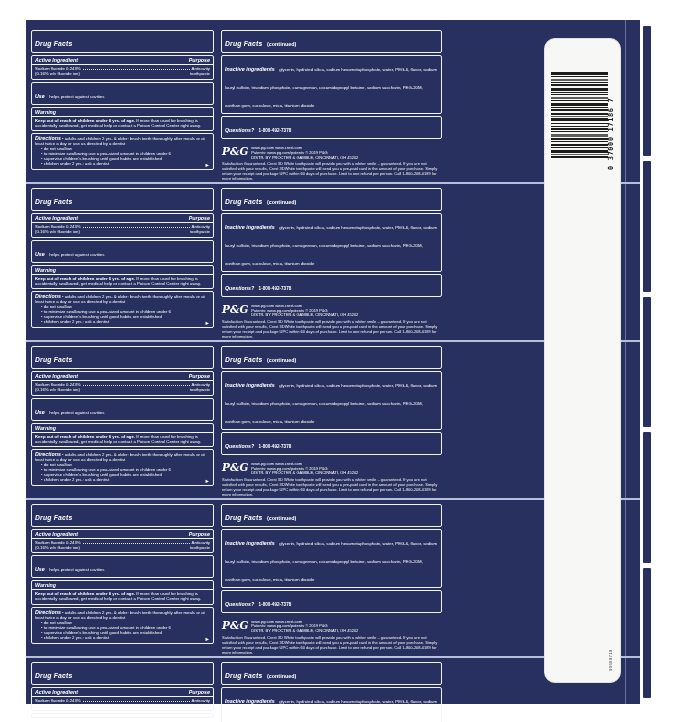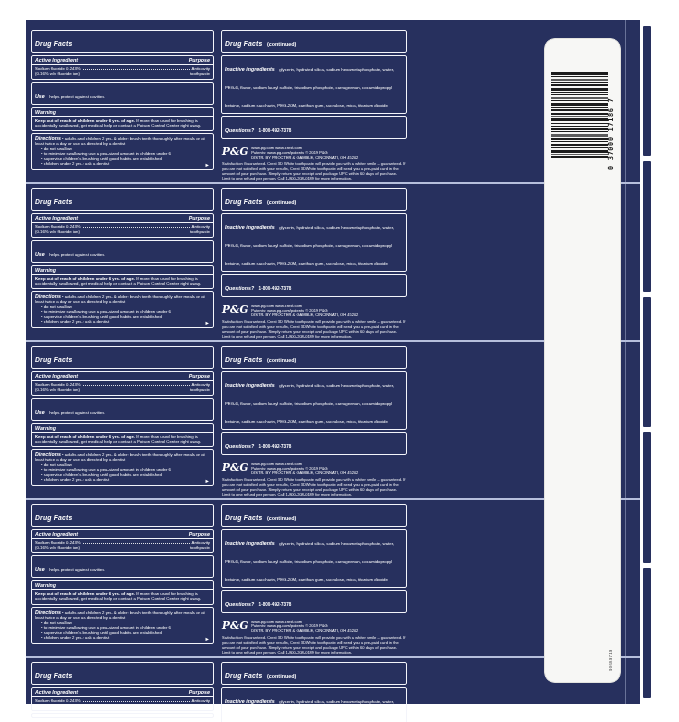--- a/index.html
+++ b/index.html
@@ -6,21 +6,21 @@
   body{width:679px;height:722px;background:#ffffff;position:relative;overflow:hidden;
        font-family:"Liberation Sans",sans-serif;}
   .package{position:absolute;left:26px;top:20px;width:614px;height:684px;background:#27305e;}
   .fold-v{position:absolute;left:599px;top:0;width:1px;height:100%;background:rgba(186,195,223,.45);z-index:1;}
   .panels{position:absolute;left:0;top:0;width:100%;height:100%;box-sizing:border-box;
           padding:6px 0 8px 0;display:flex;flex-direction:column;z-index:2;}
   .panel{flex:1;position:relative;box-sizing:border-box;padding:4px 0 0 5px;}
   .panel:not(:last-child){border-bottom:2px solid #b6bfdc;}
   .cols{display:flex;gap:7px;}
   .col-left{width:183px;flex:none;}
-  .col-right{width:186px;flex:none;}
+  .col-right{width:221px;flex:none;}
   .dfbox{border:1px solid #f3f4fa;border-radius:2px;padding:1px 3px 2px;margin-bottom:2px;color:#ffffff;}
   .df-title{font-size:6.8px;font-weight:bold;font-style:italic;letter-spacing:.2px;}
   .cont{font-size:5.4px;font-weight:bold;}
   .sec-h{font-size:5.3px;font-weight:bold;font-style:italic;}
   .body{font-size:4.3px;line-height:1.18;}
   .ai-head{display:flex;justify-content:space-between;border-bottom:1px solid #f3f4fa;
            margin:0 -3px 1px;padding:0 3px 1px;}
   .ai-row{display:flex;align-items:flex-end;font-size:4.3px;line-height:1.25;}
   .leader{flex:1;border-bottom:1px dotted rgba(255,255,255,.85);margin:0 2px 1px;}
   .ai-row.row2{justify-content:space-between;}

